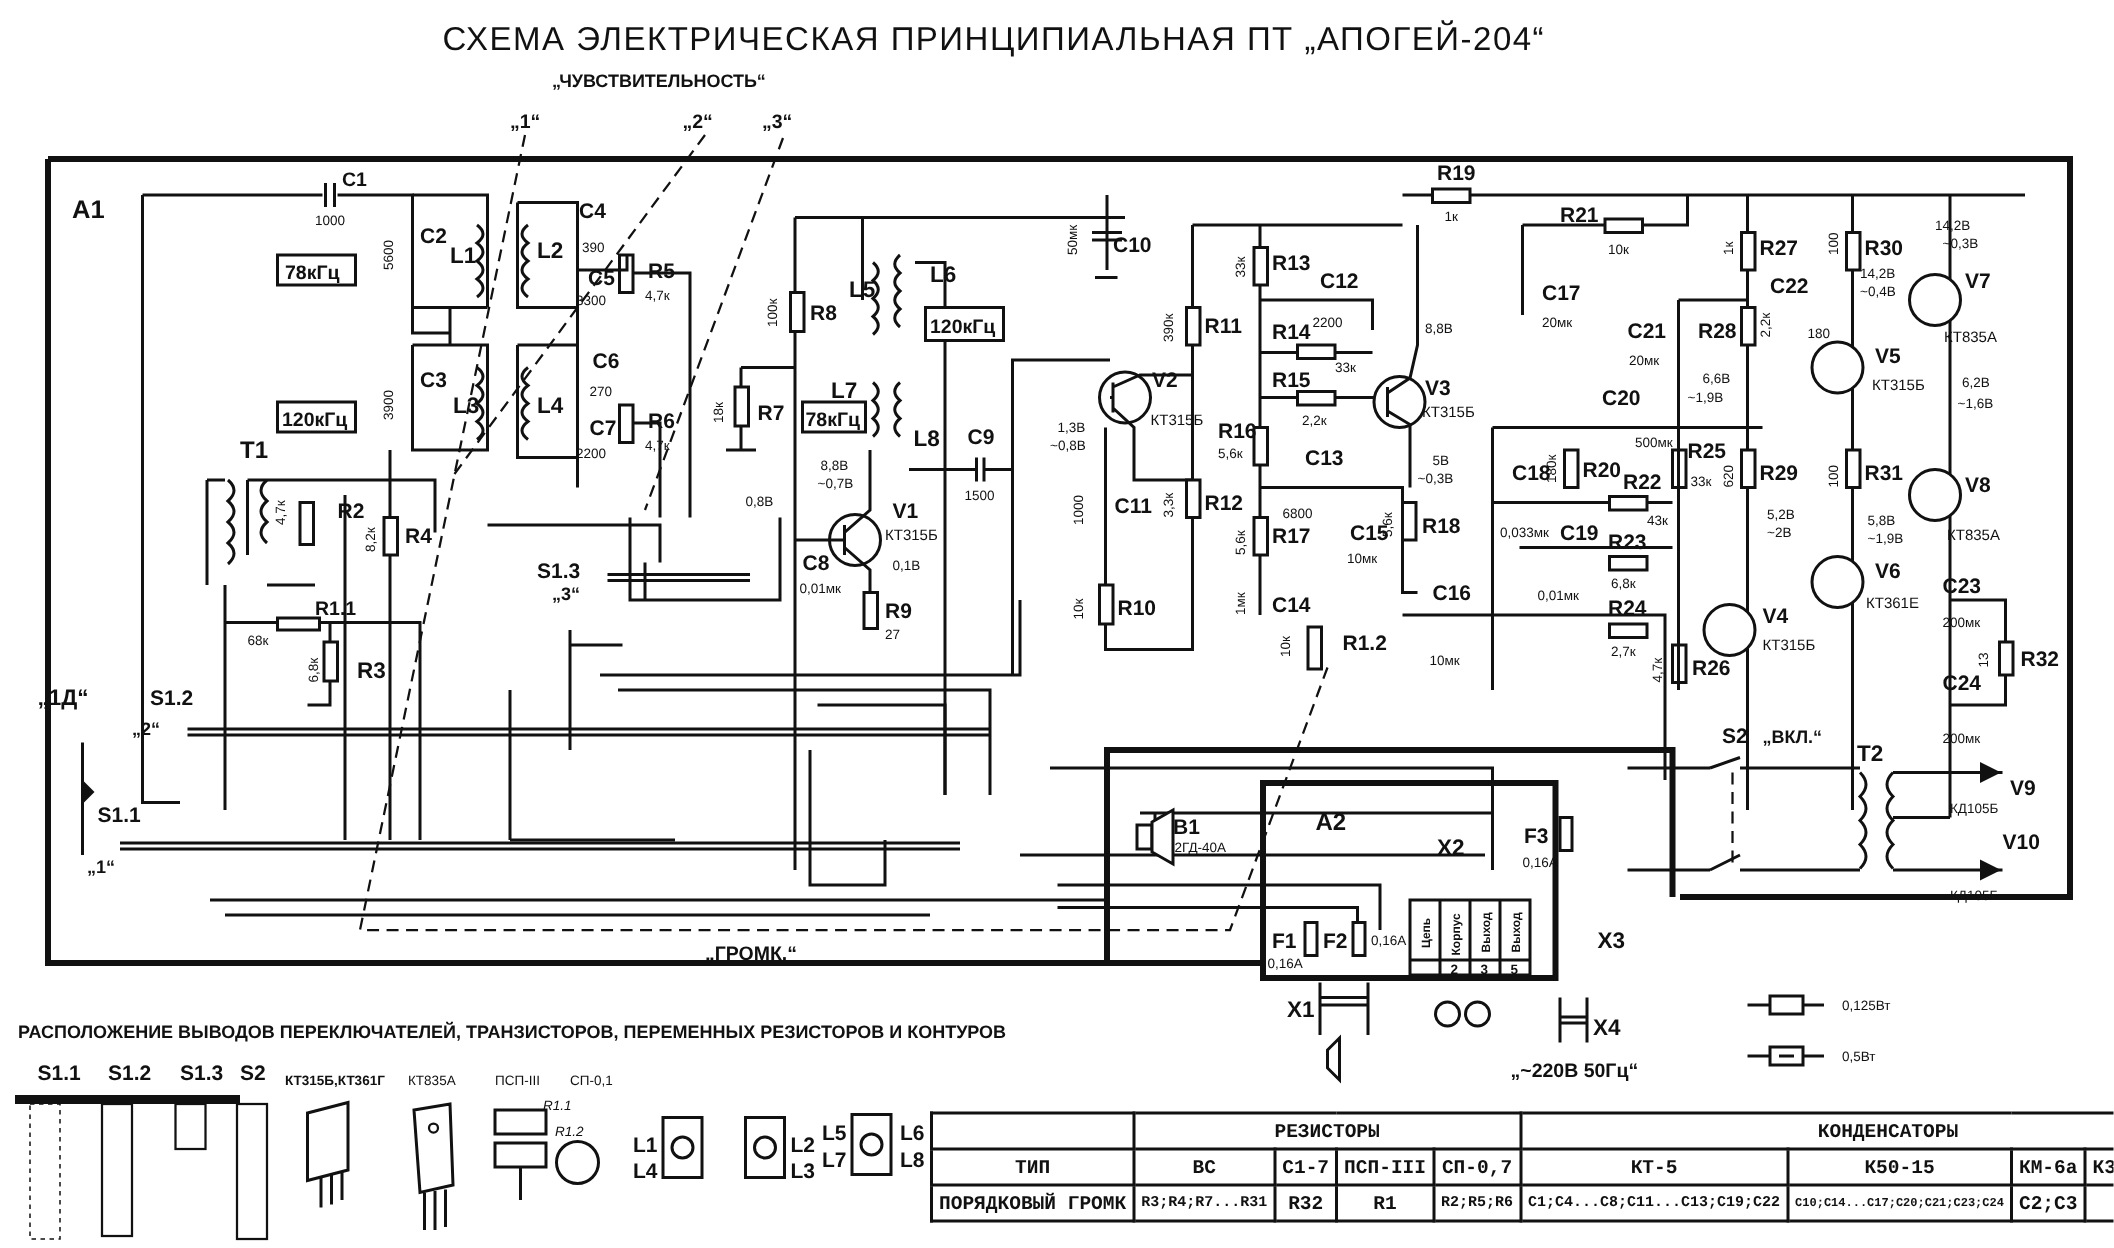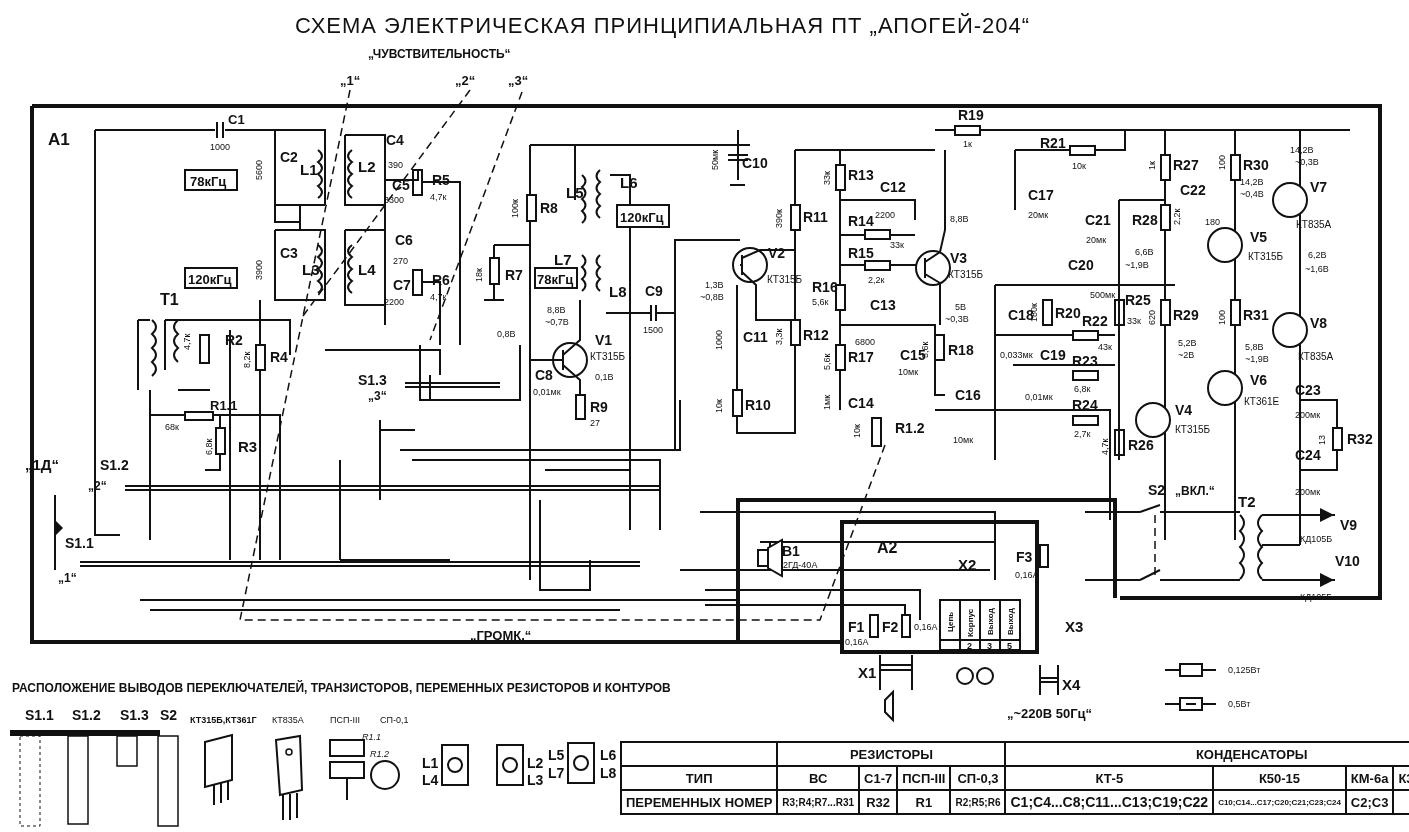--- a/index.html
+++ b/index.html
@@ -7,21 +7,21 @@
   svg{position:absolute;left:0;top:0;}
   .t{font-family:"Liberation Sans",sans-serif;fill:#111;}
   .tc{font-family:"Liberation Sans",sans-serif;fill:#111;font-weight:bold;}
   .w{stroke:#111;stroke-width:2;fill:none;}
   .wt{stroke:#111;stroke-width:4;fill:none;}
   .wd{stroke:#111;stroke-width:1.5;fill:none;stroke-dasharray:8 5;}
   .dot{fill:#111;}
   .box{fill:#fff;stroke:#111;stroke-width:2;}
   .res{fill:#fff;stroke:#111;stroke-width:2;}
   .tbl{position:absolute;left:620px;top:741px;border-collapse:collapse;font-family:"Liberation Sans",sans-serif;font-weight:bold;font-size:13px;}
-  .tbl td{border:2px solid #111;padding:1px 4px;text-align:center;white-space:nowrap;height:20px;}
+  .tbl td{border:2px solid #111;padding:1px 4px;text-align:center;white-space:nowrap;height:20px;font-family:Liberation Mono, monospace;}
 </style>
 </head>
 <body>
 
 <svg width="1409" height="832" viewBox="0 0 1409 832">
 
   <text class="t" x="295" y="33" font-size="22" letter-spacing="1">СХЕМА ЭЛЕКТРИЧЕСКАЯ ПРИНЦИПИАЛЬНАЯ ПТ „АПОГЕЙ-204“</text>
   <text class="tc" x="368" y="58" font-size="12">„ЧУВСТВИТЕЛЬНОСТЬ“</text>
 
   <path class="wt" d="M32 106 H1380 V598 H1120"></path>
@@ -436,33 +436,33 @@
       <tr>
     <td style="width:130px"></td>
     <td colspan="4">РЕЗИСТОРЫ</td>
     <td colspan="5">КОНДЕНСАТОРЫ</td>
   </tr>
   <tr>
     <td>ТИП</td>
     <td>ВС</td>
     <td>С1-7</td>
     <td>ПСП-III</td>
-    <td>СП-0,3</td>
+    <td>СП-0,7</td>
     <td>КТ-5</td>
     <td>К50-15</td>
     <td>КМ-6а</td>
     <td>К31-19</td>
     <td>К10-7В</td>
   </tr>
   <tr>
-    <td>ПЕРЕМЕННЫХ НОМЕР</td>
+    <td>ПОРЯДКОВЫЙ ГРОМК</td>
     <td style="font-size:10px">R3;R4;R7...R31</td>
     <td>R32</td>
     <td>R1</td>
     <td style="font-size:10px">R2;R5;R6</td>
-    <td style="font-size:14px">C1;C4...C8;C11...C13;C19;C22</td>
+    <td style="font-size:10px">C1;C4...C8;C11...C13;C19;C22</td>
     <td style="font-size:8px">C10;C14...C17;C20;C21;C23;C24</td>
     <td>C2;C3</td>
     <td>C9</td>
     <td>C18</td>
   </tr>
 </tbody>
   </table>
 
 </body></html>

